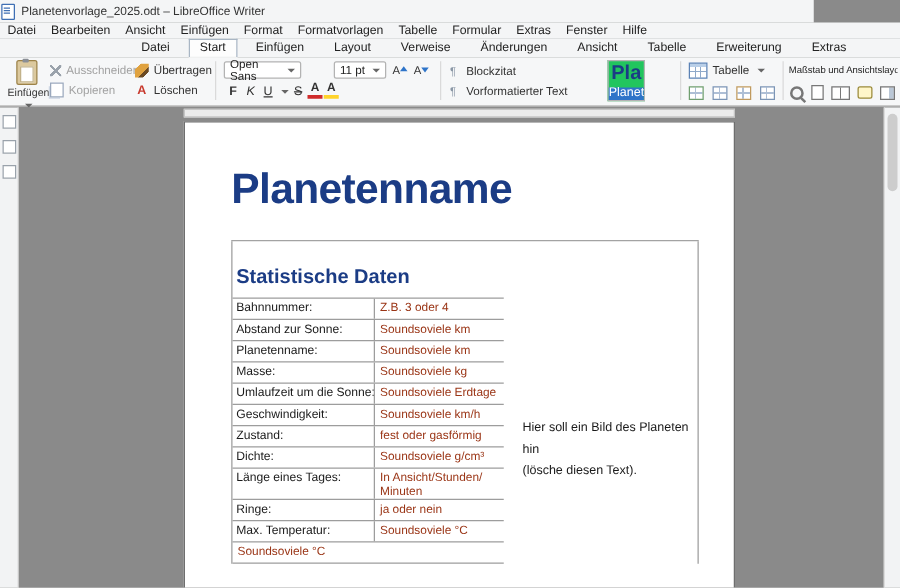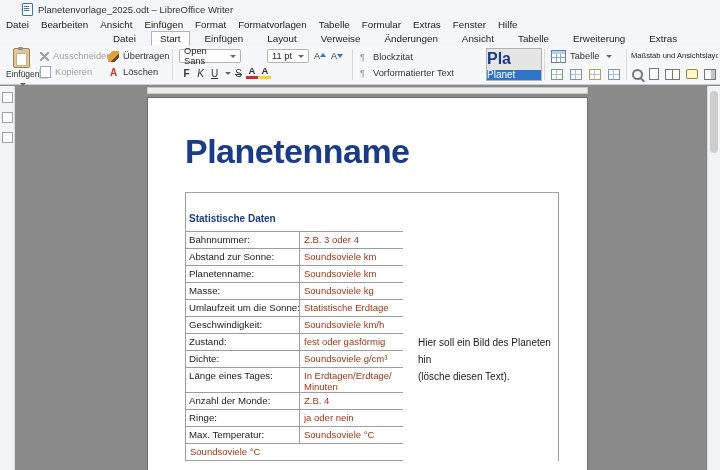--- a/index.html
+++ b/index.html
@@ -2,22 +2,22 @@
 <html style="--heading-blue: #1b3c85; --value-red: #9a3516; --accent-blue: #2e74c9;"><head>
 <meta charset="utf-8">
 <style>
   html,body{margin:0;padding:0}
   body{
     width:720px;height:470px;position:relative;overflow:hidden;
     font-family:"Liberation Sans",sans-serif;background:#8a8a8a;
     -webkit-font-smoothing:antialiased;color:#222;
   }
   
-  .titlebar{position:absolute;top:0;left:0;width:720px;height:18px;background:#f4f5f6;
-    display:flex;align-items:center;gap:5px;padding-left:22px;font-size:9.5px;color:#333;box-sizing:border-box}
+  .titlebar{position:absolute;top:0;left:0;width:651px;height:18px;background:#f4f5f6;
+    display:flex;align-items:center;gap:5px;padding-left:1px;font-size:9.5px;color:#333;box-sizing:border-box}
   .doc-ic{width:9px;height:11px;background:#fff;border:1px solid #3f6fb4;border-radius:1px;position:relative}
   .doc-ic::after{content:"";position:absolute;left:1px;top:2px;width:5px;height:1px;background:#3f6fb4;box-shadow:0 2px 0 #3f6fb4,0 4px 0 #3f6fb4}
   .menubar{position:absolute;top:18px;left:0;width:720px;height:13px;background:#f4f5f6;
     display:flex;align-items:center;font-size:9.8px;color:#222}
   .menu-item{padding:0 6px;cursor:default}
   
   .tabrow{position:absolute;top:31px;left:0;width:720px;height:15px;background:#f4f5f6;
     display:flex;align-items:center;gap:6px;padding-left:104px;font-size:9.8px;box-sizing:border-box}
   .rtab{padding:1px 8px;color:#222;border:1px solid transparent}
   .rtab.active{background:#fdfdfd;border:1px solid #a9b6c4;border-bottom-color:#f6f7f8}
@@ -58,39 +58,39 @@
   .ic-minigrid.g{border-color:#6f9e6f}.ic-minigrid.o{border-color:#c09a5e}
   .ic-zoom{width:7px;height:7px;border:2px solid #777;border-radius:50%;position:relative}
   .ic-zoom::after{content:"";position:absolute;right:-4px;bottom:-3px;width:5px;height:2px;background:#777;transform:rotate(45deg)}
   .ic-page{width:8px;height:10px;border:1px solid #777;background:#fff}
   .ic-book{width:13px;height:9px;border:1px solid #777;background:linear-gradient(90deg,#fff 0 47%,#777 47% 53%,#fff 53%)}
   .ic-comment{width:10px;height:8px;border:1px solid #9a8a3a;border-radius:2px;background:#fff6c9}
   .ic-sidebar{width:10px;height:9px;border:1px solid #777;background:linear-gradient(90deg,#fff 0 60%,#bac7d6 60%)}
   .pilcrow{color:#8a97a6;font-size:9px;width:10px;display:inline-block}
   
   .style-row{position:absolute;display:flex;align-items:center;gap:3px;width:118px;height:14px;color:#333;overflow:hidden;white-space:nowrap}
-  .style-tile{position:absolute;width:56px;height:33px;background:#e5e5e5;border:1px solid #b3b3b3;box-sizing:border-box}
+  .style-tile{position:absolute;width:30px;height:33px;background:#22c55e;border:1px solid #b3b3b3;text-align:center;box-sizing:border-box}
   .style-tile .prev{font-size:16px;font-weight:bold;color:var(--heading-blue,#1b3c85);line-height:20px}
   .style-tile .sel{display:block;background:var(--accent-blue,#2e74c9);color:#fff;font-size:10px;line-height:10px;margin-top:1px}
   
   .leftbar{position:absolute;left:0;top:86px;width:15px;bottom:0;background:#f2f3f4;border-right:1px solid #dcdcdc;box-sizing:border-box;
     display:flex;flex-direction:column;align-items:center;padding-top:6px;gap:9px}
   .lb-ic{width:9px;height:9px;border:1px solid #9aa2ab;background:#fff}
   .scrollbar{position:absolute;right:0;top:86px;width:13px;bottom:0;background:#f2f3f4;border-left:1px solid #dcdcdc;box-sizing:border-box}
   .thumb{position:absolute;left:2px;right:2px;top:5px;height:62px;background:#cdcdcd;border-radius:4px}
   
   .docarea{position:absolute;left:15px;top:86px;right:13px;bottom:0;background:#8a8a8a;overflow:hidden}
   .ruler{position:absolute;left:132px;top:1px;width:441px;height:7px;background:#ececec;border:1px solid #c6c6c6;box-sizing:border-box}
   .page{position:absolute;left:132px;top:11px;width:441px;height:560px;background:#fff;border:1px solid #6e6e6e;box-sizing:border-box}
   .content{margin:0 28px 15px 37px}
   .doc-title{color:var(--heading-blue,#1b3c85);font-size:34px;font-weight:bold;letter-spacing:-0.5px;
     margin:0;padding:34px 0 22px 0;border-bottom:1px solid #a3a3a3;line-height:38px}
   .tbl{display:flex}
   .rows{width:218px;border-left:1px solid #9d9d9d;box-sizing:border-box}
-  .sect{color:var(--heading-blue,#1b3c85);font-weight:bold;font-size:10px;
+  .sect{color:var(--heading-blue,#1b3c85);font-weight:bold;font-size:16px;
     padding:20px 0 7px 3px;border-bottom:1px solid #9d9d9d}
   .trow{display:flex;border-bottom:1px solid #9d9d9d;min-height:16px}
   .lab{width:114px;padding:2px 0 0 3px;font-size:9.7px;color:#1a1a1a;border-right:1px solid #9d9d9d;
     box-sizing:border-box;white-space:nowrap;overflow:hidden}
   .val{flex:1;padding:2px 0 0 4px;font-size:9.5px;font-weight:normal;color:var(--value-red,#9a3516);
     white-space:nowrap;overflow:hidden}
   .val .l2{display:block}
   .imgcell{flex:1;border-right:1px solid #9d9d9d;position:relative;font-size:10px;color:#1a1a1a}
   .ph{position:absolute;top:141px;left:15px;right:3px;line-height:1.7}
   .ph span{display:block}
@@ -249,44 +249,40 @@
           <div class="trow">
             <div class="lab">Planetenname:</div>
             <div class="val">Soundsoviele km</div>
           </div>
           <div class="trow">
             <div class="lab">Masse:</div>
             <div class="val">Soundsoviele kg</div>
           </div>
           <div class="trow">
             <div class="lab">Umlaufzeit um die Sonne:</div>
-            <div class="val">Statistische Erdtage</div>
+            <div class="val">Soundsoviele Erdtage</div>
           </div>
           <div class="trow">
             <div class="lab">Geschwindigkeit:</div>
             <div class="val">Soundsoviele km/h</div>
           </div>
           <div class="trow">
             <div class="lab">Zustand:</div>
             <div class="val">fest oder gasförmig</div>
           </div>
           <div class="trow">
             <div class="lab">Dichte:</div>
             <div class="val">Soundsoviele g/cm³</div>
           </div>
           <div class="trow">
             <div class="lab">Länge eines Tages:</div>
             <div class="val">
-              <span>In Erdtagen/Erdtage/</span>
+              <span>In Ansicht/Stunden/</span>
               <span class="l2">Minuten</span>
             </div>
-          </div>
-          <div class="trow">
-            <div class="lab">Anzahl der Monde:</div>
-            <div class="val">Z.B. 4</div>
           </div>
           <div class="trow">
             <div class="lab">Ringe:</div>
             <div class="val">ja oder nein</div>
           </div>
           <div class="trow">
             <div class="lab">Max. Temperatur:</div>
             <div class="val">Soundsoviele °C</div>
           </div>
           <div class="trow">

